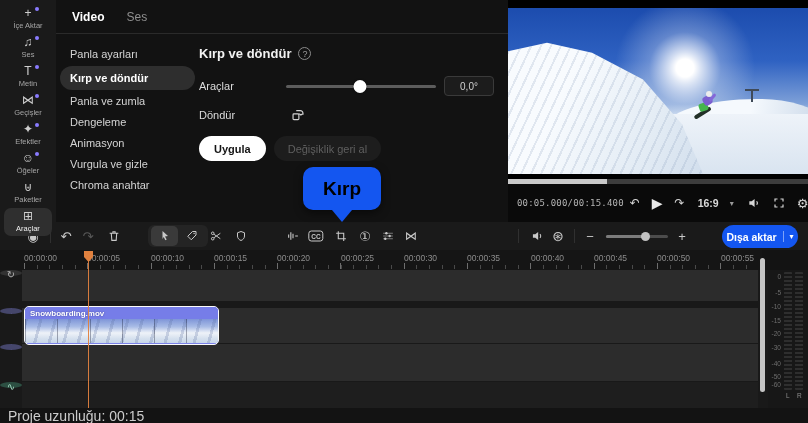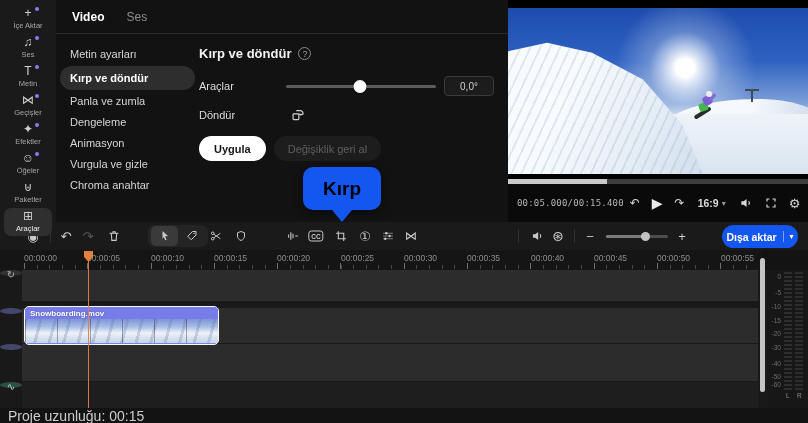--- a/index.html
+++ b/index.html
@@ -72,21 +72,21 @@
 .legs{position:absolute;left:8px;top:12px;width:9px;height:8px;background:#45b54d;border-radius:2px;transform:rotate(-20deg)}
 .torso{position:absolute;left:12px;top:5px;width:9px;height:9px;background:#7b5fd0;border-radius:3px;transform:rotate(-30deg)}
 .arm{position:absolute;left:20px;top:2px;width:3px;height:9px;background:#8468d8;border-radius:2px;transform:rotate(40deg)}
 .head{position:absolute;left:15px;top:0;width:6px;height:6px;background:#ececec;border-radius:50%}
 .seekbar{position:absolute;left:0;right:0;top:179px;height:5px;background:#3d3d3d}
 .seekbar .fill{height:100%;background:#c9c9c9}
 .transport{position:absolute;left:0;right:0;top:184px;height:38px;display:flex;align-items:center;padding:0 9px}
 .timecode{font-family:"DejaVu Sans Mono","Liberation Mono",monospace;font-size:9px;color:#b5b5b5;letter-spacing:.2px;width:122px}
 .t-ic{color:#d6d6d6;font-size:12px;margin:0 6px;display:flex;align-items:center}
 .t-play{font-size:14px;color:#eaeaea}
-.aspect{display:flex;align-items:center;gap:3px;margin:0 7px;font-size:10.5px;font-weight:bold;color:#dadada}
+.aspect{display:flex;align-items:center;gap:11px;margin:0 7px;font-size:10.5px;font-weight:bold;color:#dadada}
 .chev{font-size:8px;color:#9a9a9a}
 svg.si{display:block}
 
 
 .toolbar{position:absolute;left:0;top:222px;width:808px;height:28px;background:#1a1a1a}
 .tb{position:absolute;top:14px;transform:translate(-50%,-50%);color:#c9c9c9;font-size:13px;
   display:flex;align-items:center;justify-content:center}
 .tb.dim{color:#585858}
 .tb-div{position:absolute;top:7px;width:1px;height:14px;background:#303030}
 .tb-pill{position:absolute;left:148px;top:3px;width:60px;height:22px;background:#242424;border-radius:6px}
@@ -197,21 +197,21 @@
     </div>
   </aside>
 
   <section class="panel">
     <div class="tabs">
       <span class="tab active">Video</span>
       <span class="tab">Ses</span>
     </div>
     <div class="panel-body">
       <nav class="menu">
-        <div class="menu-item">Metin ayarları</div>
+        <div class="menu-item">Panla ayarları</div>
         <div class="menu-item selected">Kırp ve döndür</div>
         <div class="menu-item">Panla ve zumla</div>
         <div class="menu-item">Dengeleme</div>
         <div class="menu-item">Animasyon</div>
         <div class="menu-item">Vurgula ve gizle</div>
         <div class="menu-item">Chroma anahtar</div>
       </nav>
       <div class="props">
         <div class="props-title-row">
           <span class="props-title">Kırp ve döndür</span>

